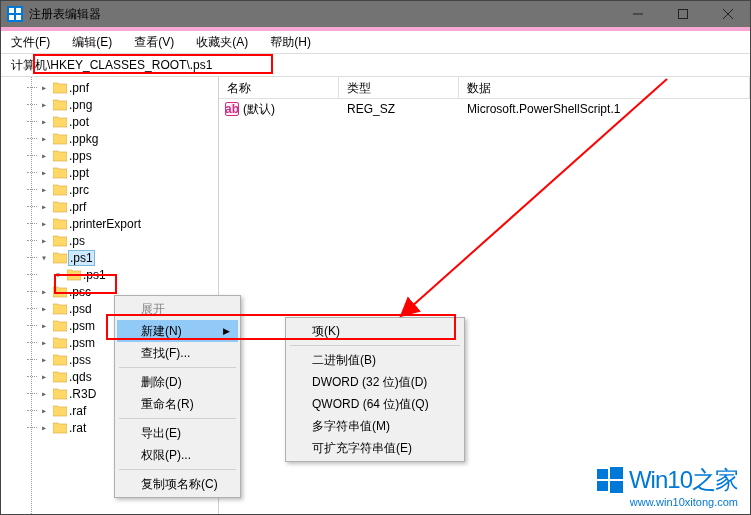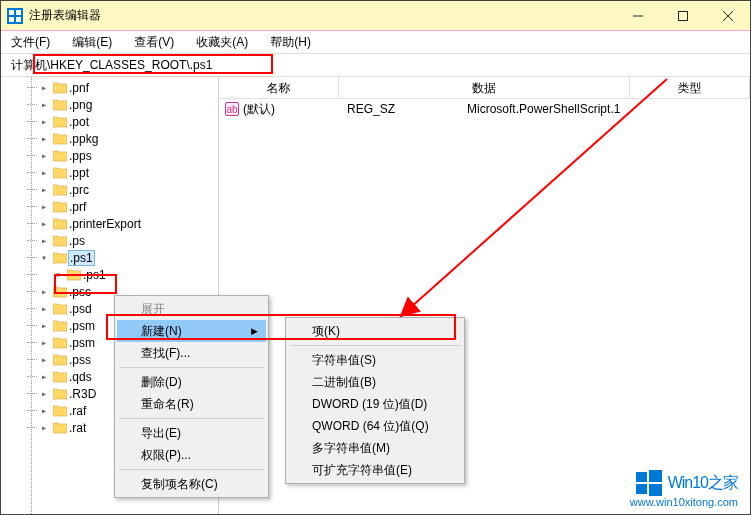--- a/index.html
+++ b/index.html
@@ -1,57 +1,57 @@
 <!DOCTYPE html>
 <html><head>
 <meta charset="utf-8">
 <style>
 * { box-sizing: border-box; margin: 0; padding: 0; font-family: "Microsoft YaHei", "Segoe UI", sans-serif; font-size: 12px; }
 body { background: #fff; width: 751px; height: 515px; overflow: hidden; position: relative; border: 1px solid #444; }
-.titlebar { height: 30px; background: #fef9c3; display: flex; align-items: center; padding: 0 0 0 6px; border-bottom: 1px solid #f9a8d4; }
+.titlebar { height: 30px; background: #737373; display: flex; align-items: center; padding: 0 0 0 6px; border-bottom: 4px solid #f9a8d4; }
 .titlebar .appicon { width: 16px; height: 16px; margin-right: 6px; }
 .titlebar .title { flex: 1; font-size: 12px; }
 .winbtns { display: flex; }
 .winbtn { width: 45px; height: 30px; display: flex; align-items: center; justify-content: center; color: #222; }
 .menubar { height: 22px; display: flex; align-items: center; padding: 0 4px; gap: 10px; }
 .menubar span { padding: 2px 6px; font-size: 12px; }
 .addrbar { height: 24px; border-top: 1px solid #ddd; border-bottom: 1px solid #ddd; display: flex; align-items: center; padding: 0 6px; justify-content: center; }
 .addr { flex: 1; padding: 2px 4px; font-size: 12px; border: none; outline: none; }
 .content { display: flex; height: calc(515px - 30px - 22px - 24px - 2px); }
 .tree { width: 218px; border-right: 1px solid #d0d0d0; overflow: hidden; padding-top: 2px; position: relative; }
 .treeitems { padding-left: 36px; }
 .treerow { display: flex; align-items: center; height: 17px; gap: 2px; position: relative; }
 .twisty { width: 14px; display: inline-block; text-align: center; color: #666; font-size: 10px; font-family: monospace; }
 .foldericon { width: 14px; height: 12px; display: inline-block; }
 .treelabel { font-size: 12px; white-space: nowrap; }
 .treerow.selected .treelabel { background: #cde8ff; outline: 1px solid #7ab8e0; padding: 0 1px; }
 .dotline { position: absolute; left: 30px; top: 0; width: 1px; height: 100%; border-left: 1px dotted #999; }
 .dash { position: absolute; width: 10px; height: 1px; border-top: 1px dotted #999; left: -10px; top: 8px; }
 .rpane { flex: 1; position: relative; }
-.cols { display: flex; height: 22px; border-bottom: 1px solid #e0e0e0; text-align: center; }
+.cols { display: flex; height: 22px; border-bottom: 1px solid #e0e0e0; }
 .col { padding: 3px 8px; font-size: 12px; border-right: 1px solid #e0e0e0; }
 .col.c1 { width: 120px; }
 .col.c2 { width: 120px; }
 .col.c3 { flex: 1; }
 .datarow { display: flex; height: 20px; align-items: center; }
 .datarow .c1 { width: 120px; padding-left: 6px; display: flex; align-items: center; gap: 4px; }
 .datarow .c2 { width: 120px; padding-left: 8px; }
 .datarow .c3 { padding-left: 8px; }
-.strico { width: 14px; height: 14px; display: inline-flex; align-items: center; justify-content: center; border: 1px solid #c38; background: #fdeef5; color: #c38; font-size: 10px; font-weight: normal; border-radius: 2px; }
+.strico { width: 14px; height: 14px; display: inline-flex; align-items: center; justify-content: center; border: 1px solid #c38; background: #fdeef5; color: #c38; font-size: 12px; font-weight: bold; border-radius: 2px; }
 .ctxmenu { position: absolute; background: #f0f0f0; border: 1px solid #b0b0b0; box-shadow: 2px 2px 4px rgba(0,0,0,0.25); padding: 2px; z-index: 40; }
 .ctxmenu .row { height: 22px; display: flex; align-items: center; padding: 0 28px 0 24px; font-size: 12px; white-space: nowrap; position: relative; }
 .ctxmenu .row.hi { background: #91c9f7; }
 .ctxmenu .row.dis { color: #888; }
 .ctxmenu .sep { height: 1px; background: #d0d0d0; margin: 3px 2px; }
 .ctxmenu .arrow { position: absolute; right: 8px; font-size: 9px; }
 .redbox { position: absolute; border: 2px solid #f00; z-index: 50; pointer-events: none; }
 .arrowline { position: absolute; z-index: 55; pointer-events: none; }
 .watermark { position: absolute; right: 12px; bottom: 6px; text-align: right; z-index: 60; }
 .watermark .logo { display: flex; align-items: center; justify-content: flex-end; gap: 6px; }
-.watermark .wm-text { font-size: 16px; font-weight: 300; color: #0078d7; letter-spacing: -1px; }
+.watermark .wm-text { font-size: 24px; font-weight: 300; color: #0078d7; letter-spacing: -1px; }
 .watermark .url { font-size: 11px; color: #0078d7; }
 .winlogo { width: 26px; height: 26px; }
 </style>
 </head>
 <body>
 
 <div class="titlebar">
   <span class="appicon">
     <svg viewBox="0 0 16 16">
         <rect width="16" height="16" fill="#0078d7"></rect>
@@ -266,57 +266,56 @@
               <path d="M0 1 h5 l1 1 h8 v9 h-14 z" fill="#ffd868" stroke="#d9a441" stroke-width="0.6"></path>
             </svg></span>
           <span class="treelabel">.rat</span>
         </div>
       </div>
   </div>
 
   <div class="rpane">
     <div class="cols">
       <div class="col c1">名称</div>
+      <div class="col c2">类型</div>
       <div class="col c3">数据</div>
-      <div class="col c2">类型</div>
     </div>
     <div class="datarow">
       <div class="c1">
         <span class="strico">ab</span>
         <span>(默认)</span>
       </div>
       <div class="c2">REG_SZ</div>
       <div class="c3">Microsoft.PowerShellScript.1</div>
     </div>
   </div>
 </div>
 
-<div class="ctxmenu" style="left:113px; top:294px; width:155px;">
+<div class="ctxmenu" style="left:113px; top:294px; width:127px;">
   <div class="row dis">展开</div>
   <div class="row hi">
     <span>新建(N)</span>
     <span class="arrow">▶</span>
   </div>
   <div class="row">查找(F)...</div>
   <div class="sep"></div>
   <div class="row">删除(D)</div>
   <div class="row">重命名(R)</div>
   <div class="sep"></div>
   <div class="row">导出(E)</div>
   <div class="row">权限(P)...</div>
   <div class="sep"></div>
   <div class="row">复制项名称(C)</div>
 </div>
 
 <div class="ctxmenu" style="left:284px; top:316px; width:180px;">
   <div class="row">项(K)</div>
   <div class="sep"></div>
-  <div class="row">字符串值(S)</div>
   <div class="row">二进制值(B)</div>
-  <div class="row">DWORD (19 位)值(D)</div>
+  <div class="row">DWORD (32 位)值(D)</div>
   <div class="row">QWORD (64 位)值(Q)</div>
   <div class="row">多字符串值(M)</div>
   <div class="row">可扩充字符串值(E)</div>
 </div>
 
 <div class="redbox" style="left:32px; top:53px; width:240px; height:20px;"></div>
 <div class="redbox" style="left:53px; top:273px; width:63px; height:20px;"></div>
 <div class="redbox" style="left:105px; top:313px; width:350px; height:26px;"></div>
 
 <svg class="arrowline" style="left:0; top:0;" width="751" height="515">

